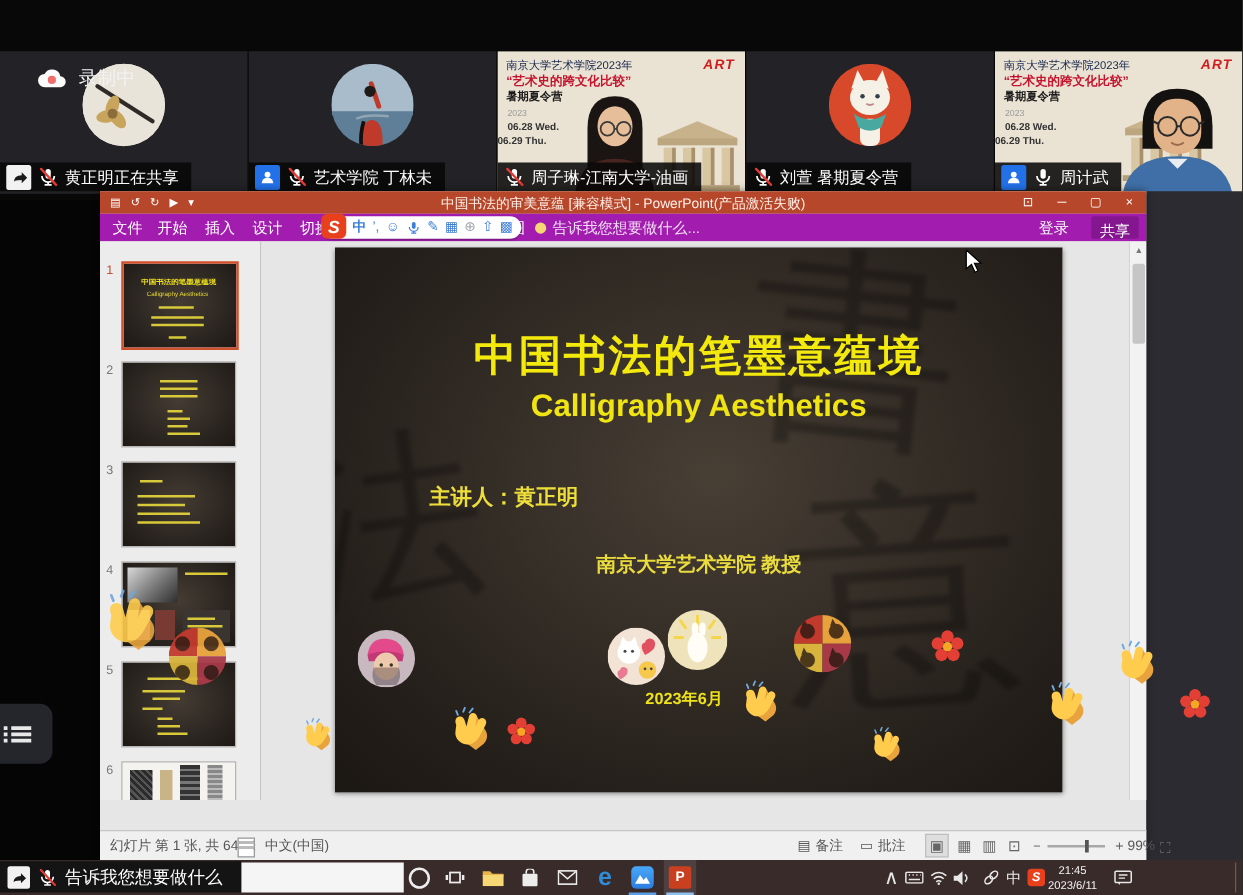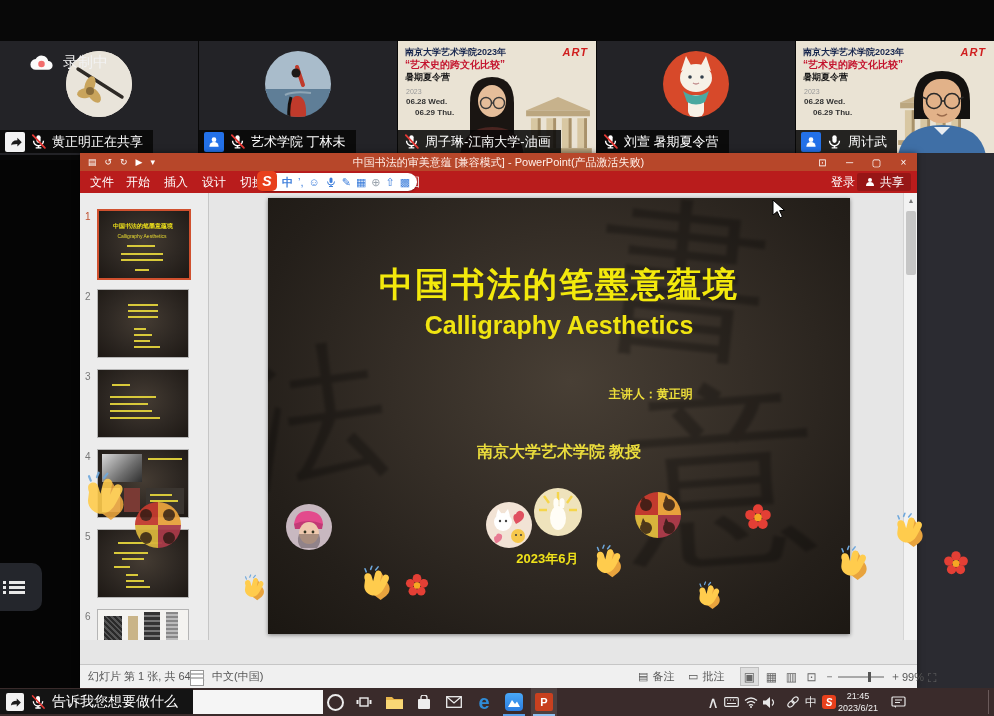--- a/index.html
+++ b/index.html
@@ -13,44 +13,44 @@
   .name-tag{position:absolute;left:0;bottom:2px;height:23px;display:flex;align-items:center;gap:5px;
             background:rgba(8,8,8,.88);color:#fff;font-size:13px;padding:0 10px 0 5px;white-space:nowrap;}
   .iconsq{width:20px;height:20px;border-radius:2px;display:flex;align-items:center;justify-content:center;flex:0 0 auto;}
   .iconsq.blue{background:#2371E9;}
   .iconsq.white{background:#F2F2F2;}
   .mic-ic{width:17px;height:17px;flex:0 0 auto;}
   .rec{position:absolute;left:28px;top:52px;display:flex;align-items:center;gap:8px;color:#F2F2F2;font-size:15px;}
 
   
   .poster{position:absolute;inset:0;background:#EAE3D4;}
-  .poster .l1{position:absolute;left:7px;top:5px;font-size:9px;font-weight:bold;color:#17264E;}
+  .poster .l1{position:absolute;left:7px;top:5px;font-size:9px;font-weight:normal;color:#17264E;}
   .poster .l2{position:absolute;left:7px;top:17px;font-size:10px;font-weight:bold;color:#C4142E;}
   .poster .l3{position:absolute;left:7px;top:30px;font-size:9px;font-weight:bold;color:#1B1B1B;}
   .poster .yr{position:absolute;left:8px;top:47px;font-size:7px;color:#999;}
   .poster .d1{position:absolute;left:8px;top:56px;font-size:8px;font-weight:bold;color:#333;}
-  .poster .d2{position:absolute;left:17px;top:67px;font-size:8px;font-weight:bold;color:#333;text-align:center;}
+  .poster .d2{position:absolute;left:0;top:67px;font-size:8px;font-weight:bold;color:#333;text-align:center;}
   .poster .art{position:absolute;right:8px;top:5px;font-size:11px;font-weight:900;font-style:italic;
                color:#D01E1E;letter-spacing:1px;}
   .poster .temple{position:absolute;right:2px;bottom:2px;width:72px;height:58px;}
 
   
   .ppt{position:absolute;left:80px;top:153px;width:837px;height:535px;background:#E6E6E6;box-shadow:0 0 6px rgba(0,0,0,.5);}
   .titlebar{position:absolute;left:0;top:0;width:100%;height:18px;background:#B7472A;display:flex;align-items:center;}
   .qat{position:absolute;left:8px;top:0;height:18px;display:flex;gap:8px;align-items:center;color:#fff;font-size:9px;}
   .wtitle{width:100%;text-align:center;font-size:11px;color:#FFEFE8;}
   .wctrl{position:absolute;right:0;top:0;height:18px;display:flex;}
   .wctrl span{width:27px;height:18px;display:flex;align-items:center;justify-content:center;color:#fff;font-size:10px;}
-  .ribbon{position:absolute;left:0;top:18px;width:100%;height:22px;background:#b91c1c;color:#fff;font-size:12px;}
+  .ribbon{position:absolute;left:0;top:18px;width:100%;height:22px;background:#a21caf;color:#fff;font-size:12px;}
   .rtab{position:absolute;top:0;height:22px;display:flex;align-items:center;color:#fff;}
   .tellme{position:absolute;left:348px;top:0;height:22px;display:flex;align-items:center;gap:5px;color:rgba(255,255,255,.85);}
   .bulb{width:9px;height:9px;border-radius:50%;background:#F7D774;display:inline-block;}
   .signin{position:absolute;right:62px;top:0;height:22px;display:flex;align-items:center;color:#fff;}
   .sharebtn{position:absolute;right:6px;top:2px;height:18px;display:flex;align-items:center;gap:4px;color:#fff;
-            background:rgba(0,0,0,.18);border-radius:2px;padding:0 7px;}
+            background:rgba(0,0,0,.18);border-radius:2px;padding:0 7px;flex-direction:column;}
   .imebar{position:absolute;left:177px;top:2px;height:18px;display:flex;align-items:center;background:#fff;
           border-radius:9px;padding:0 7px 0 0;gap:5px;box-shadow:0 1px 2px rgba(0,0,0,.3);}
   .imelogo{width:20px;height:20px;margin-top:-2px;border-radius:5px;background:#E8401C;color:#fff;font-weight:900;
            font-style:italic;font-size:14px;display:flex;align-items:center;justify-content:center;}
   .imebar .ig{color:#3D7EDB;font-size:11px;line-height:18px;}
   .imebar .ig.gray{color:#9AA3AD;}
 
   .content{position:absolute;left:0;top:40px;width:837px;height:447px;overflow:hidden;}
   .thumbs{position:absolute;left:0;top:0;width:128px;height:447px;background:#ECECEC;border-right:1px solid #C6C6C6;}
   .tnum{position:absolute;left:5px;width:10px;font-size:10px;color:#777;}
@@ -58,21 +58,21 @@
   .thumb.sel{border:2px solid #D0502E;}
   .ybar{position:absolute;height:2px;background:#D8C93A;}
   .editor{position:absolute;left:129px;top:0;width:694px;height:447px;background:#E6E6E6;}
   .slide{position:absolute;left:188px;top:5px;width:582px;height:436px;overflow:hidden;
          background:radial-gradient(ellipse at 52% 42%, #483f35 0%, #342d26 42%, #241f1a 75%, #1b1712 100%);
          box-shadow:0 1px 4px rgba(0,0,0,.45);}
   .ghost{position:absolute;font-family:"Liberation Serif",serif;color:rgba(0,0,0,.28);filter:blur(1.5px);}
   .s-title{position:absolute;left:0;top:64px;width:100%;text-align:center;font-size:34px;font-weight:bold;
            color:#F3E90C;letter-spacing:2px;}
   .s-sub{position:absolute;left:0;top:113px;width:100%;text-align:center;font-size:25px;font-weight:bold;color:#F0E411;}
-  .s-speaker{position:absolute;left:13%;top:188px;width:60%;text-align:right;font-size:12px;font-weight:bold;
+  .s-speaker{position:absolute;left:13%;top:188px;width:60%;text-align:left;font-size:17px;font-weight:bold;
              font-family:Liberation Mono, monospace;color:#EDDE3A;}
   .s-aff{position:absolute;left:0;width:100%;text-align:center;font-size:16px;font-weight:bold;
          font-family:"Liberation Serif",serif;color:#EADC3C;}
   .s-date{position:absolute;left:0;top:352px;width:96%;text-align:center;font-size:13px;font-weight:bold;color:#EFE21A;}
   .vscroll{position:absolute;left:823px;top:0;width:14px;height:447px;background:#F2F2F2;border-left:1px solid #D5D5D5;}
   .vthumb{position:absolute;left:2px;top:18px;width:10px;height:64px;background:#C6C6C6;border-radius:2px;}
   .notesbar{position:absolute;left:128px;top:487px;width:709px;height:24px;background:#F1F1F1;border-top:1px solid #CFCFCF;
             display:flex;align-items:center;color:#666;font-size:12px;padding-left:10px;box-sizing:border-box;}
   .statusbar{position:absolute;left:0;top:511px;width:837px;height:24px;background:#F0F0F0;border-top:1px solid #C6C6C6;
              font-size:11px;color:#555;}
@@ -375,20 +375,24 @@
         <svg width="12" height="12" style="color:#3D7EDB">
             <use href="#mic"></use>
           </svg>
         <span class="ig">✎</span>
         <span class="ig">▦</span>
         <span class="ig gray">⊕</span>
         <span class="ig">⇧</span>
         <span class="ig">▩</span>
       </div>
 
+      <div class="tellme">
+        <span class="bulb"></span>
+        <span>告诉我您想要做什么...</span>
+      </div>
       <span class="signin">登录</span>
       <div class="sharebtn">
         <svg width="12" height="12" style="color:#fff">
             <use href="#person"></use>
           </svg>
         <span>共享</span>
       </div>
     </div>
 
     <div class="content">
@@ -583,21 +587,21 @@
         </svg>
       </div>
     <div class="tray" style="left:802px;width:18px;font-size:12px">
       <span>中</span>
       </div>
     <div class="tray" style="left:820px;width:18px">
       <span style="width:14px;height:14px;border-radius:3px;background:#E8401C;color:#fff;font-size:10px;font-weight:900;font-style:italic;display:flex;align-items:center;justify-content:center">S</span>
       </div>
     <div class="clock">
       <div>21:45</div>
-      <div>2023/6/21</div>
+      <div>2023/6/11</div>
     </div>
     <div class="tray" style="left:888px;width:20px">
       <svg width="15" height="13">
           <rect x="1" y="1" width="13" height="9" rx="1" fill="none" stroke="#E8E8E8" stroke-width="1.2"></rect>
           <path d="M4 4h7M4 6.5h5" stroke="#E8E8E8" stroke-width="1.1"></path>
           <path d="M3 10l2 2v-2" fill="#E8E8E8"></path>
         </svg>
       </div>
     <div style="position:absolute;left:988px;top:2px;width:1px;height:24px;background:#6A5A5A"></div>
   </div>

